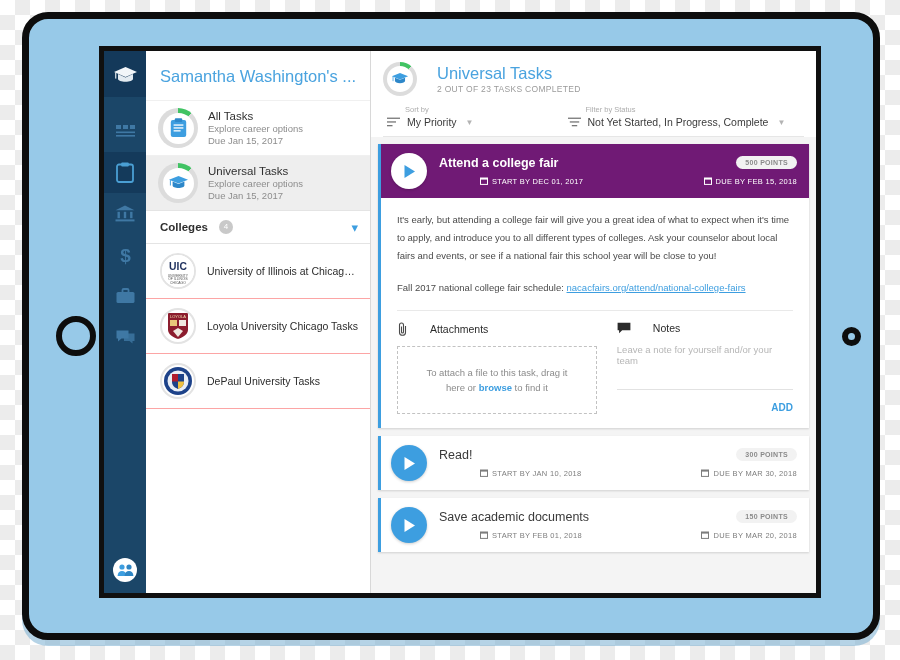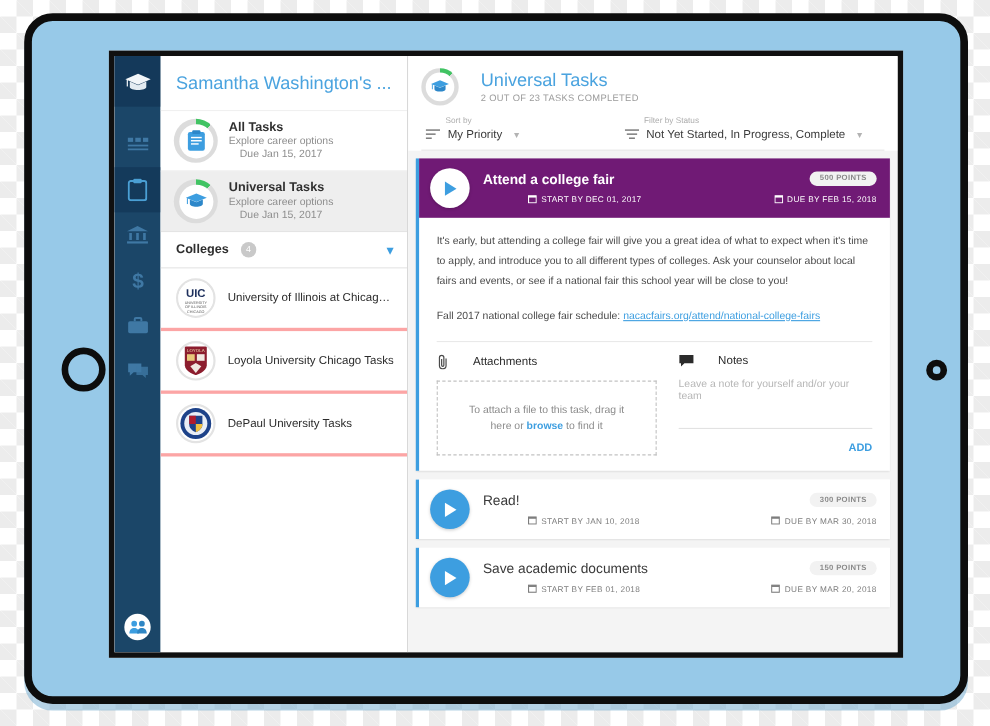--- a/index.html
+++ b/index.html
@@ -126,43 +126,43 @@
   }
   .ring.sm { width: 34px; height: 34px; flex-basis: 34px; }
   .ring .inner {
     width: 31px; height: 31px;
     background: #fff; border-radius: 50%;
     display: flex; align-items: center; justify-content: center;
   }
   .ring.sm .inner { width: 26px; height: 26px; }
 
   .tg-text { min-width: 0; }
-  .tg-title { font-size: 11.5px; font-weight: bold; color: #303030; line-height: 14px; }
-  .tg-sub { font-size: 9.5px; color: #8d8d8d; line-height: 12.5px; text-align: center; }
+  .tg-title { font-size: 11.5px; font-weight: normal; color: #303030; line-height: 14px; }
+  .tg-sub { font-size: 9.5px; color: #8d8d8d; line-height: 12.5px; }
 
   .colleges-header {
     display: flex; align-items: center;
     padding: 9px 12px 9px 14px;
     border-top: 1px solid #e4e4e4;
     border-bottom: 1px solid #e4e4e4;
     cursor: pointer;
   }
   .colleges-label { font-size: 11.5px; font-weight: bold; color: #2e2e2e; }
   .count-badge {
     margin-left: 11px;
     width: 14px; height: 14px; border-radius: 50%;
     background: #c9c9c9; color: #fff;
     font-size: 8px; line-height: 14px; text-align: center;
   }
   .chev { margin-left: auto; color: #3d9ee0; font-size: 13px; line-height: 1; }
 
   .college-item {
     display: flex; align-items: center;
     padding: 9px 10px 9px 14px;
-    border-bottom: 3px solid #fca5a5;
+    border-bottom: 1px solid #fca5a5;
     cursor: pointer;
   }
   .logo-circle {
     width: 36px; height: 36px; flex: 0 0 36px;
     border-radius: 50%;
     border: 2px solid #e3e3e3;
     background: #fff;
     margin-right: 11px;
     display: flex; align-items: center; justify-content: center;
     overflow: hidden;

